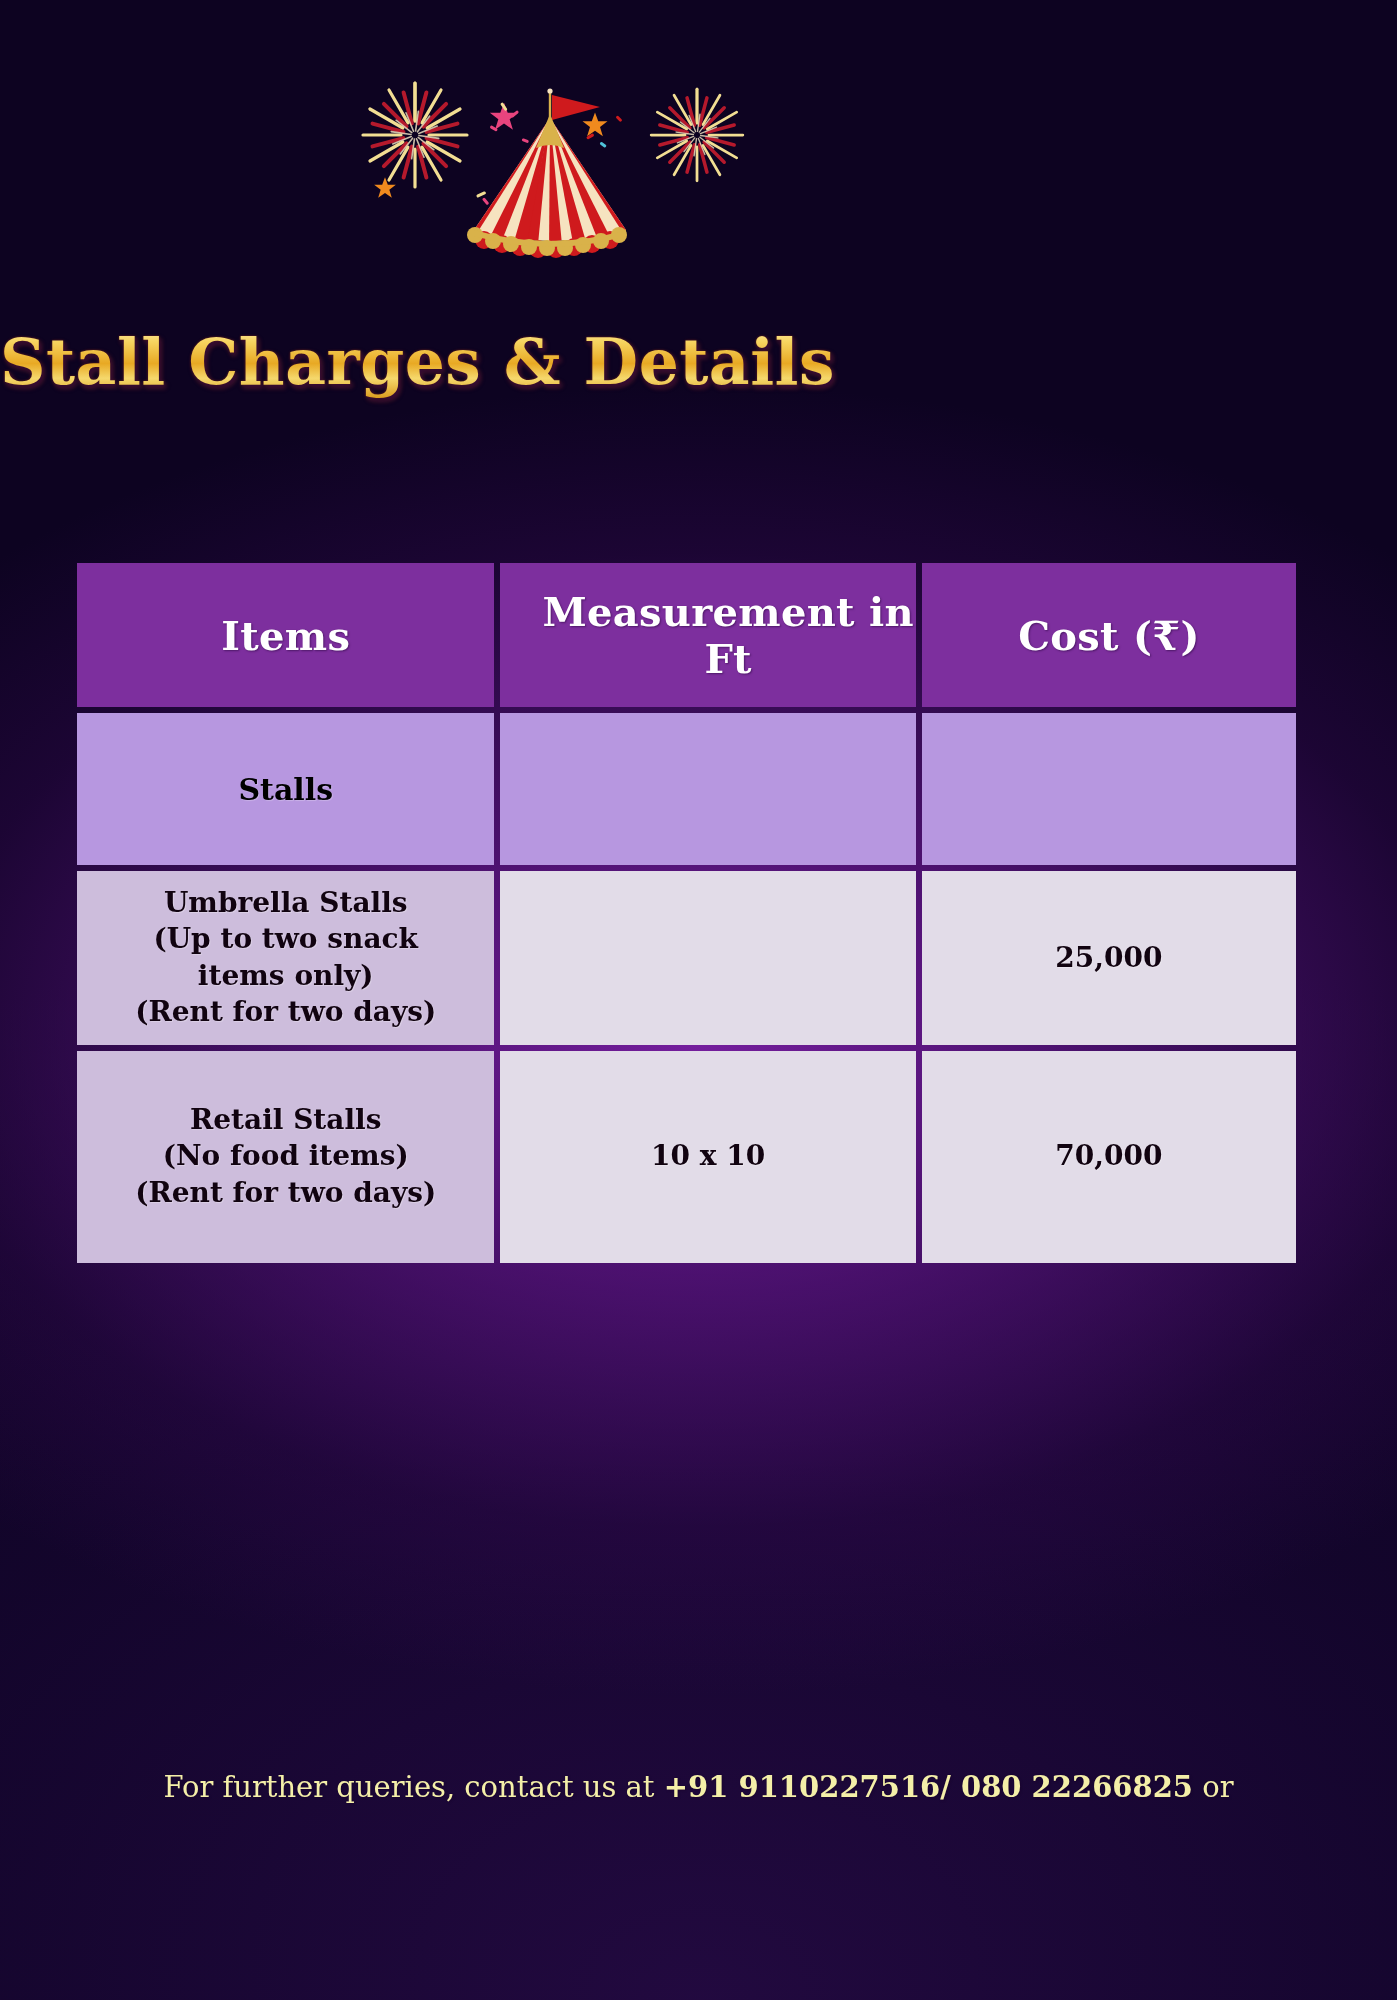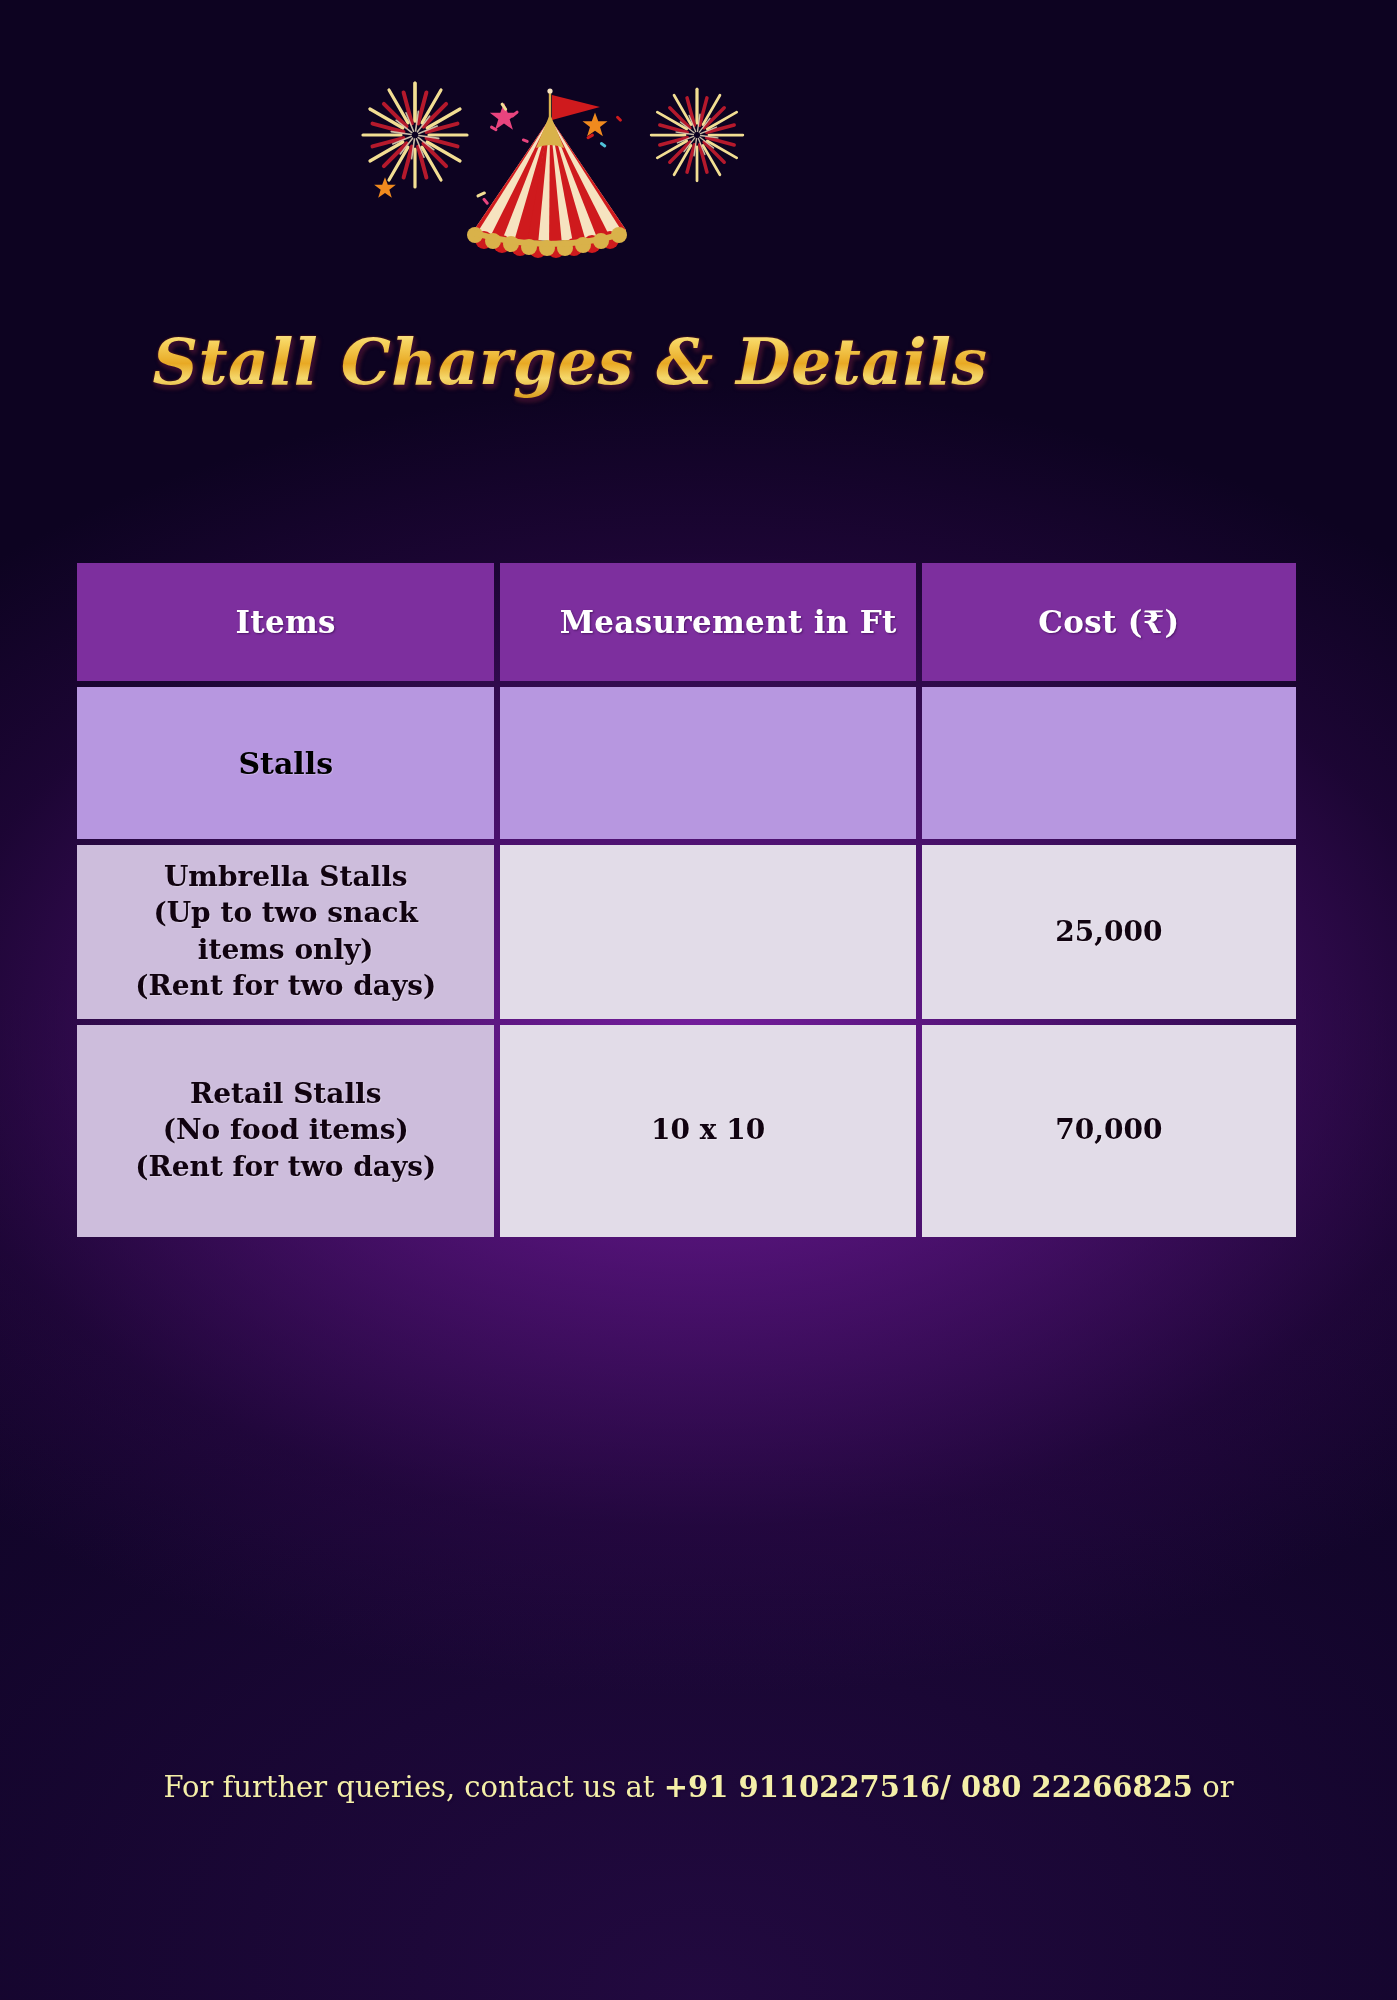--- a/index.html
+++ b/index.html
@@ -25,22 +25,21 @@
   #header-art {
     position:absolute; left:0; top:55px;
     width:1397px; height:215px;
   }
 
   .fw { position:absolute; }
 
   
   #title-wrap {
     position:absolute; left:0; top:325px; width:1140px;
-    text-align:center;
-    font-style:italic;
+    text-align:left;
   }
   #poster-title {
     display:inline-block;
     font-family:"DejaVu Serif", serif;
     font-weight:700;
     font-size:63px;
     letter-spacing:0.5px;
     color:#f3c43f;
     background:linear-gradient(180deg,#fdf0b8 0%,#f7d561 22%,#e8a924 52%,#f5d86c 72%,#d99b1c 100%);
     -webkit-background-clip:text;
@@ -63,24 +62,24 @@
     vertical-align:middle;
     font-family:"DejaVu Serif", serif;
     font-weight:700;
   }
 
   .col-items   { width:414px; }
   .col-measure { width:412px;padding-left:40px; }
   .col-cost    { width:371px; }
 
   thead th {
-    height:118px;
+    height:144px;
     background:#7d2f9e;
     color:#ffffff;
-    font-size:31px;
+    font-size:40px;
     letter-spacing:0.3px;
     text-shadow:1px 1px 2px rgba(40,5,60,0.55);
   }
 
   tbody tr.section-row td {
     height:152px;
     background:#b797e0;
     color:#000000;
     font-size:30px;
     text-shadow:1px 1px 1px rgba(255,255,255,0.25);

